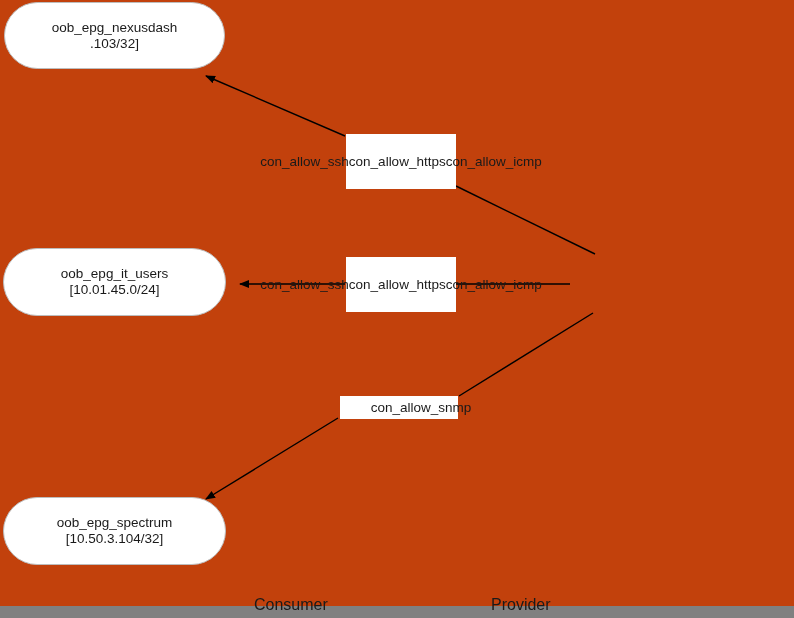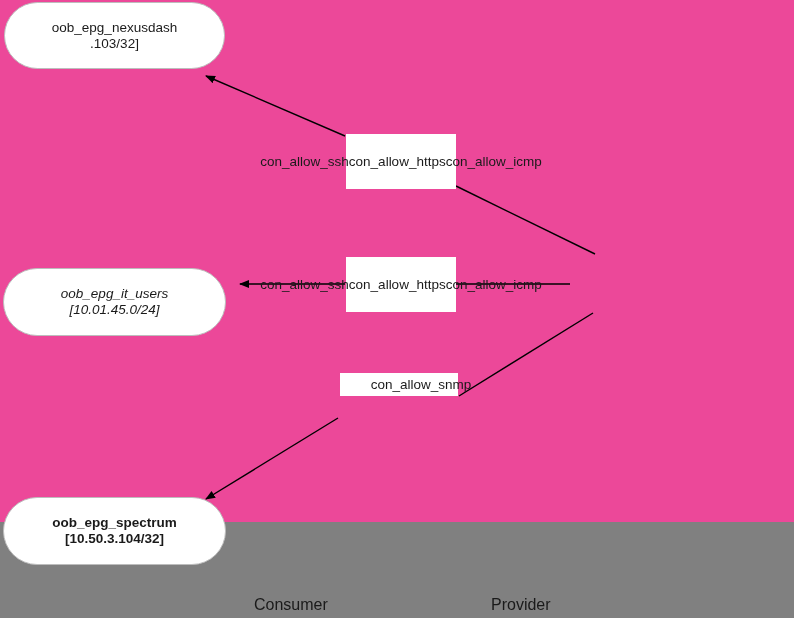--- a/index.html
+++ b/index.html
@@ -9,22 +9,22 @@
   body {
     width: 794px;
     height: 618px;
     background: #808080;
     font-family: "Liberation Sans", sans-serif;
     overflow: hidden;
   }
   #canvas {
     position: relative;
     width: 794px;
-    height: 522px;
-    background: #ec4899;
+    height: 606px;
+    background: #c2410c;
   }
   svg.edges {
     position: absolute;
     left: 0;
     top: 0;
     width: 794px;
     height: 618px;
     pointer-events: none;
   }
   .node {
@@ -92,44 +92,44 @@
 
     <line x1="593" y1="313" x2="459" y2="396" stroke="#000000" stroke-width="1.4"></line>
     <line x1="338" y1="418" x2="206" y2="499" stroke="#000000" stroke-width="1.4" marker-end="url(#arrow)"></line>
   </svg>
 
   <div class="node" style="left:4px; top:2px; width:221px; height:67px;">
     <span class="line">oob_epg_nexusdash</span>
     <span class="line">.103/32]</span>
   </div>
 
-  <div class="node" style="left:3px; top:268px; width:223px; height:68px;font-style:italic;">
+  <div class="node" style="left:3px; top:248px; width:223px; height:68px;">
     <span class="line">oob_epg_it_users</span>
     <span class="line">[10.01.45.0/24]</span>
   </div>
 
-  <div class="node" style="left:3px; top:497px; width:223px; height:68px;font-weight:bold;">
+  <div class="node" style="left:3px; top:497px; width:223px; height:68px;">
     <span class="line">oob_epg_spectrum</span>
     <span class="line">[10.50.3.104/32]</span>
   </div>
 
 
   <div class="edge-label" style="left:346px; top:134px; width:110px; height:55px;">
     <span class="line">con_allow_ssh</span>
     <span class="line">con_allow_https</span>
     <span class="line">con_allow_icmp</span>
   </div>
 
   <div class="edge-label" style="left:346px; top:257px; width:110px; height:55px;">
     <span class="line">con_allow_ssh</span>
     <span class="line">con_allow_https</span>
     <span class="line">con_allow_icmp</span>
   </div>
 
-  <div class="edge-label" style="left:340px; top:373px; width:118px; height:23px;padding-left:48px;">
+  <div class="edge-label" style="left:340px; top:396px; width:118px; height:23px;padding-left:48px;">
     <span class="line">con_allow_snmp</span>
   </div>
 
   <div class="axis-label" style="left:254px; top:597px;">Consumer</div>
 
   <div class="axis-label" style="left:491px; top:597px;">Provider</div>
 
 </div>
 
 </body></html>

